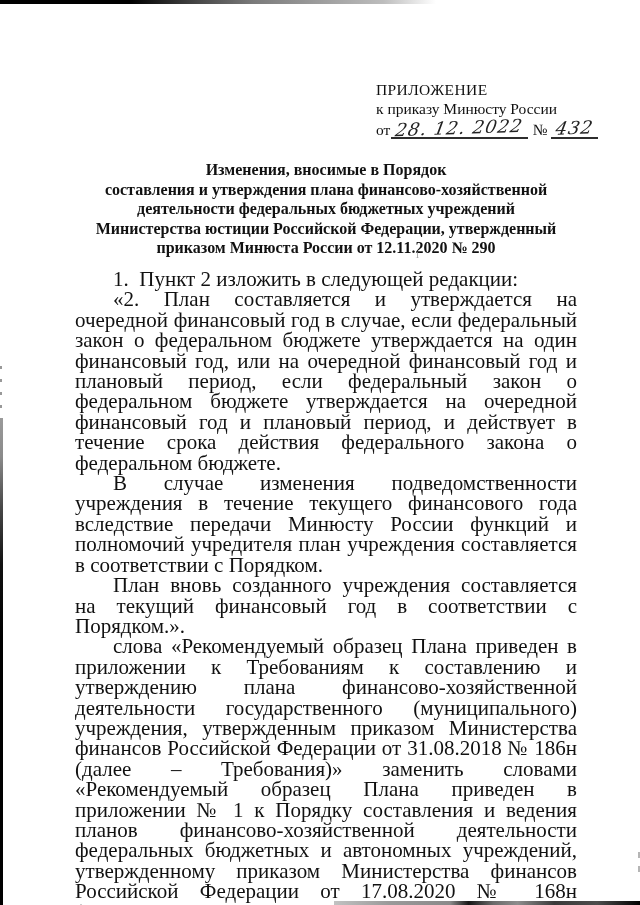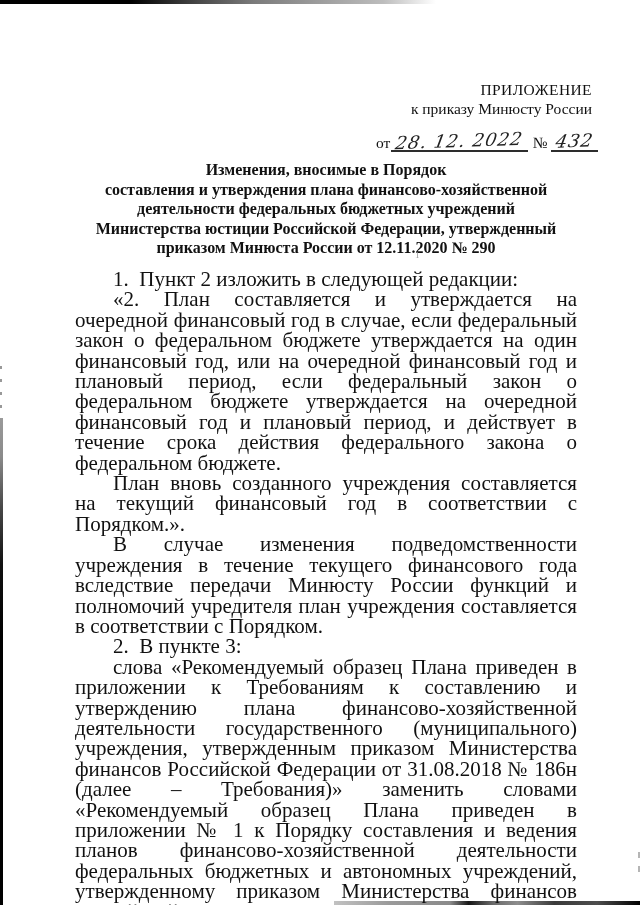--- a/index.html
+++ b/index.html
@@ -51,27 +51,27 @@
   }
   .page-number-artifact {
     position: absolute; left: 415px; top: 250px;
     font-size: 9px; color: #9a9a9a;
   }
 
   
   .appendix {
     position: absolute; top: 80px; right: 48px;
     width: 216px;
-    text-align: right;
+    text-align: left;
     font-size: 15.5px;
     line-height: 19px;
   }
   .appendix-line1 { letter-spacing: 0.4px; }
   .appendix-date-row {
-    margin-top: 14px;
+    margin-top: 1px;
     display: flex; align-items: flex-end; justify-content: flex-start;
     font-size: 15.5px;
     white-space: nowrap;
   }
   .hw-underline {
     display: inline-block;
     border-bottom: 2px solid #2d2d2d;
     padding: 0 5px 0 5px;
     margin: 0 1px;
     line-height: 17px;
@@ -136,19 +136,18 @@
 составления и утверждения плана финансово-хозяйственной
 деятельности федеральных бюджетных учреждений
 Министерства юстиции Российской Федерации, утвержденный
 приказом Минюста России от 12.11.2020 № 290</div>
 
   <div class="page-number-artifact">1</div>
 
   <div class="doc-body">
     <p class="para">1.&nbsp; Пункт 2 изложить в следующей редакции:</p>
     <p class="para">«2. План составляется и утверждается на очередной финансовый год в случае, если федеральный закон о федеральном бюджете утверждается на один финансовый год, или на очередной финансовый год и плановый период, если федеральный закон о федеральном бюджете утверждается на очередной финансовый год и плановый период, и действует в течение срока действия федерального закона о федеральном бюджете.</p>
+    <p class="para">В случае изменения подведомственности учреждения в течение текущего финансового года вследствие передачи Минюсту России функций и полномочий учредителя план учреждения составляется в соответствии с Порядком.</p>
     <p class="para">План вновь созданного учреждения составляется на текущий финансовый год в соответствии с Порядком.».</p>
-    <p class="para">В случае изменения подведомственности учреждения в течение текущего финансового года вследствие передачи Минюсту России функций и полномочий учредителя план учреждения составляется в соответствии с Порядком.</p>
-    <p class="para">2.&nbsp; В пункте 3:</p>
     <p class="para">слова «Рекомендуемый образец Плана приведен в приложении к Требованиям к составлению и утверждению плана финансово-хозяйственной деятельности государственного (муниципального) учреждения, утвержденным приказом Министерства финансов Российской Федерации от 31.08.2018 № 186н (далее – Требования)» заменить словами «Рекомендуемый образец Плана приведен в приложении № 1 к Порядку составления и ведения планов финансово-хозяйственной деятельности федеральных бюджетных и автономных учреждений, утвержденному приказом Министерства финансов Российской Федерации от 17.08.2020 № 168н (зарегистрирован Минюстом России 11.09.2022, регистрационный № 59789), с изменениями, внесенными приказом Министерства финансов Российской Федерации от 07.09.2022 № 136н (зарегистрирован Минюстом России 10.10.2022, регистрационный № 70454) (далее – приказ № 168н)»;</p>
   </div>
 
 </div>
 
 </body></html>

